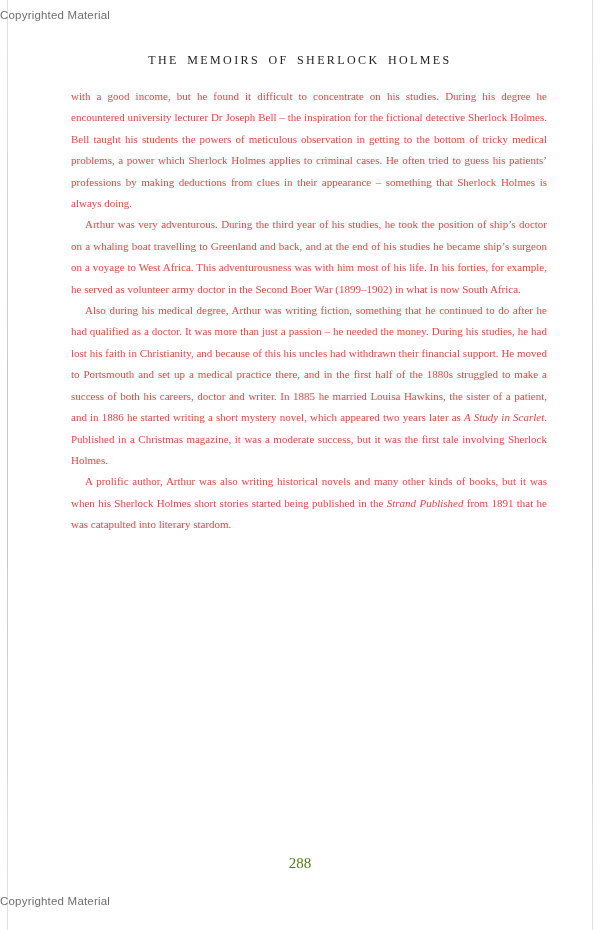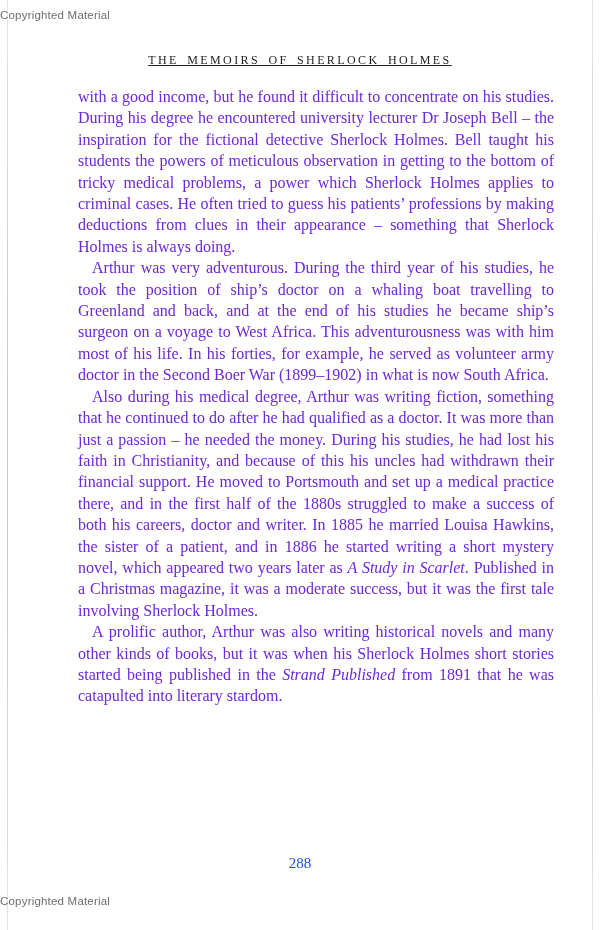--- a/index.html
+++ b/index.html
@@ -40,51 +40,50 @@
   .running-head {
     position: absolute;
     top: 53px;
     left: 0;
     width: 100%;
     text-align: center;
     font-size: 12px;
     letter-spacing: 2.4px;
     word-spacing: 3px;
     color: #1f1f1f;
-    text-decoration: underline;
   }
 
   .body-text {
     position: absolute;
     top: 86px;
-    left: 78px;
+    left: 71px;
     width: 476px;
-    font-size: 16px;
+    font-size: 11px;
     line-height: 21.4px;
     text-align: justify;
-    color: #6d28d9;
+    color: #ef4444;
   }
   .body-text p {
     margin: 0;
     padding: 0;
   }
   .body-text p.indent {
     text-indent: 14px;
   }
   .body-text em {
   }
 
   .page-number {
     position: absolute;
     top: 855px;
     left: 0;
     width: 100%;
     text-align: center;
     font-size: 15px;
-    color: #1d4ed8;
+    color: #4d7c0f;
   }
 </style>
 </head>
 <body>
 
 <div class="page-edge left"></div>
 <div class="page-edge right"></div>
 
 <div class="notice top">Copyrighted Material</div>
 

